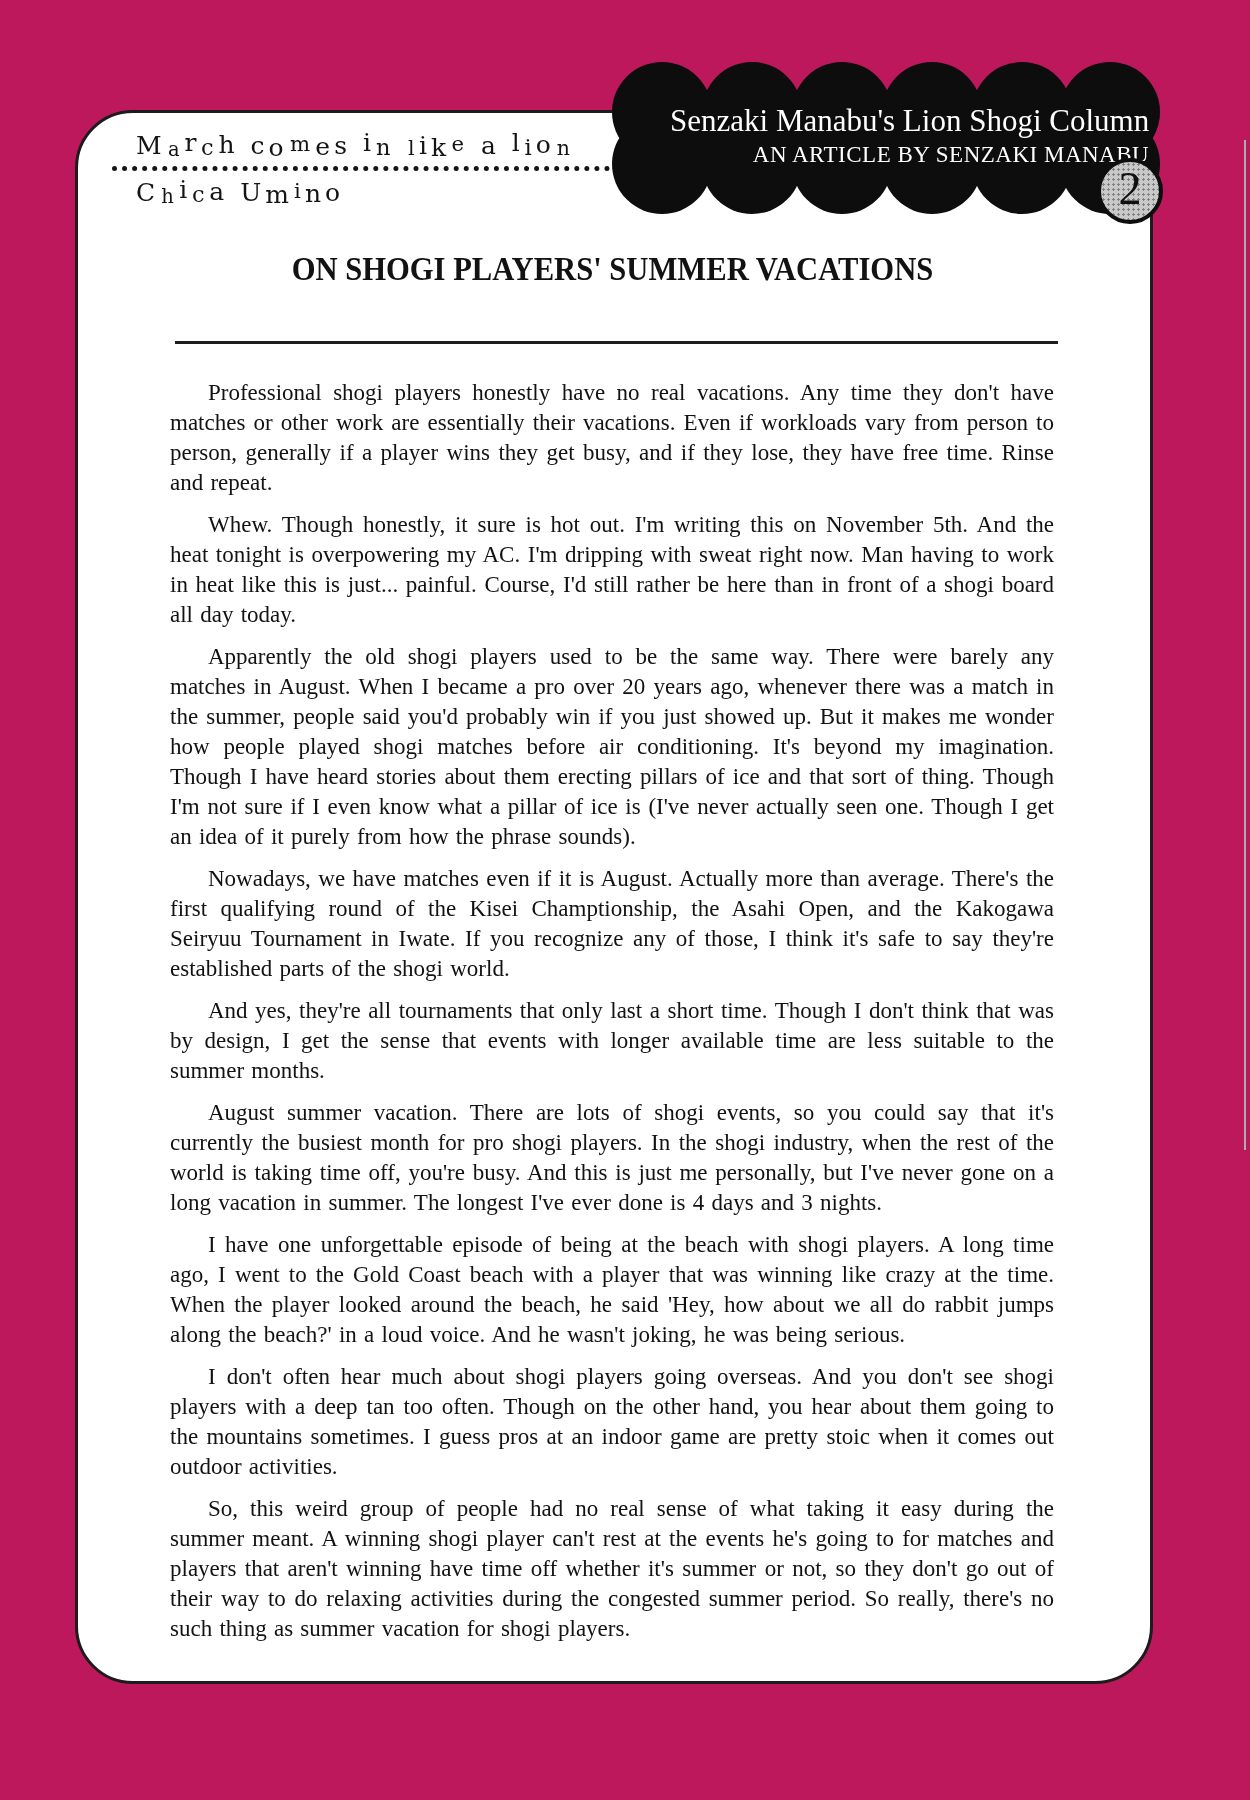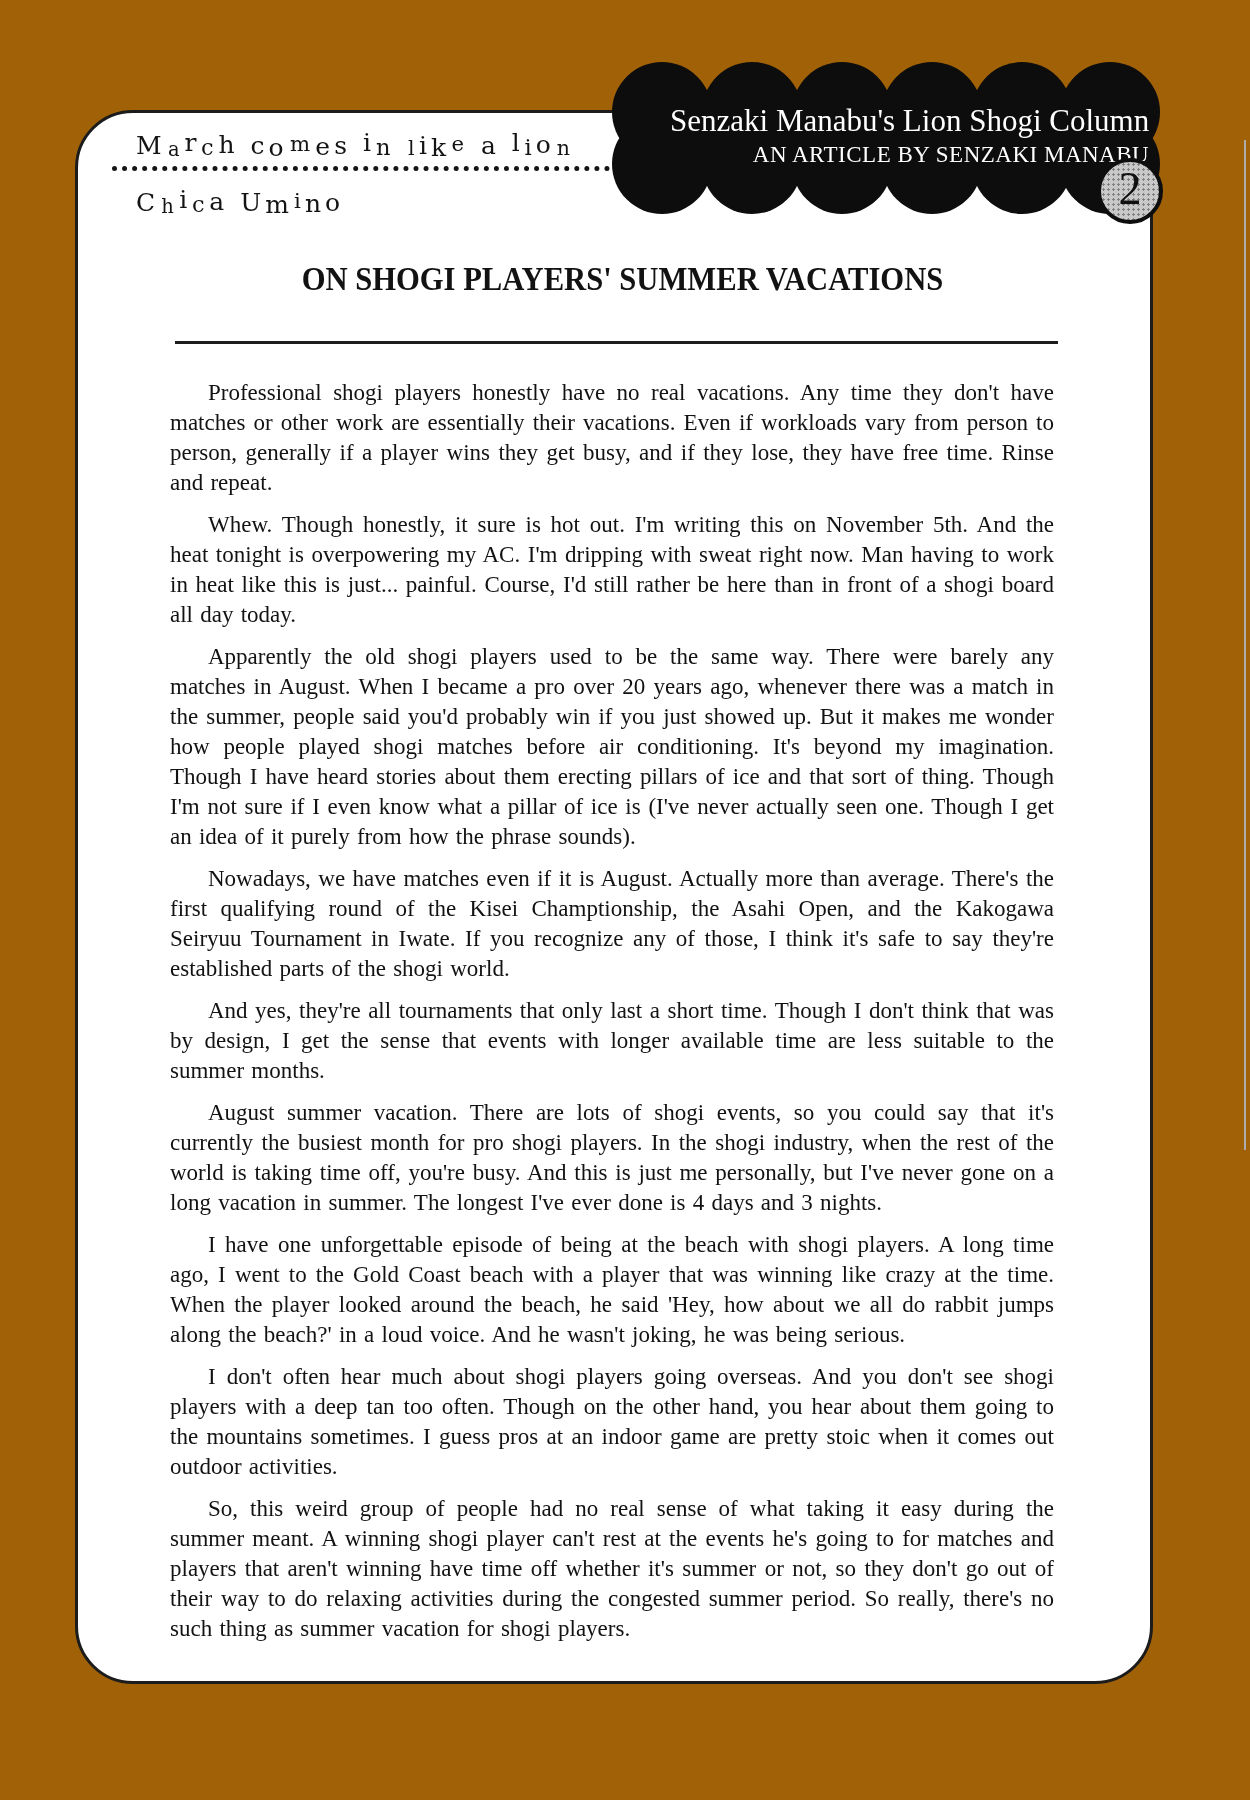--- a/index.html
+++ b/index.html
@@ -1,19 +1,19 @@
 <!DOCTYPE html>
 <html><head>
 <meta charset="utf-8">
 <style>
   html,body{margin:0;padding:0;background:#ffffff;}
   .page{
     position:relative;
     width:1250px;height:1800px;
-    background:#a16207;
+    background:#be185d;
     font-family:"Liberation Serif", serif;
     color:#121212;
     overflow:hidden;
   }
   
   .content-box{
     position:absolute;
     left:75px;top:110px;
     width:1078px;height:1574px;
     border:3px solid #1c1c1c;
@@ -25,21 +25,21 @@
   .logo-title,.logo-author{
     position:absolute;
     left:136px;
     font-family:"DejaVu Serif", serif;
     font-size:25px;
     letter-spacing:4px;
     white-space:pre;
     color:#141414;
   }
   .logo-title{top:131px;}
-  .logo-author{top:188px;text-align:center;}
+  .logo-author{top:178px;text-align:center;}
   .dotted-divider{
     position:absolute;
     left:112px;top:166px;
     width:508px;height:0;
     border-bottom:5px dotted #151515;
   }
   
   .bubble{
     position:absolute;
     left:612px;top:62px;
@@ -80,21 +80,21 @@
     font-size:46px;
     line-height:1;
     color:#101010;
     transform:translateY(-2px);
   }
   
   .article-title{
     position:absolute;
     left:158px;top:250px;
     width:908px;
-    margin:10px;
+    margin:0;
     text-align:center;
     font-size:34px;
     font-weight:bold;
     letter-spacing:0px;
     color:#121212;
   }
   .article-title .squeeze{
     display:inline-block;
     transform:scaleX(0.9);
     transform-origin:center;

